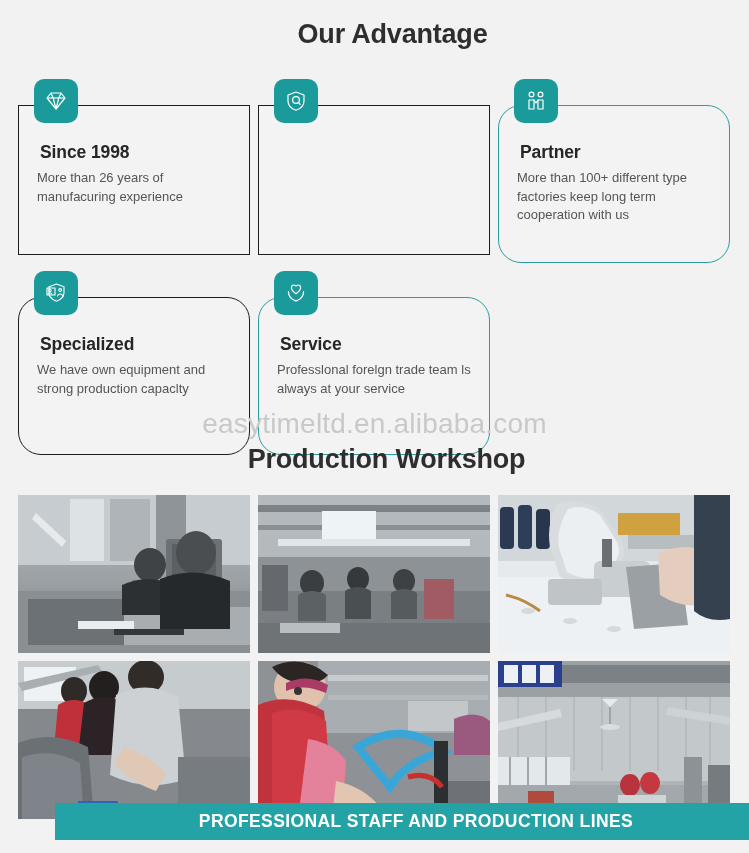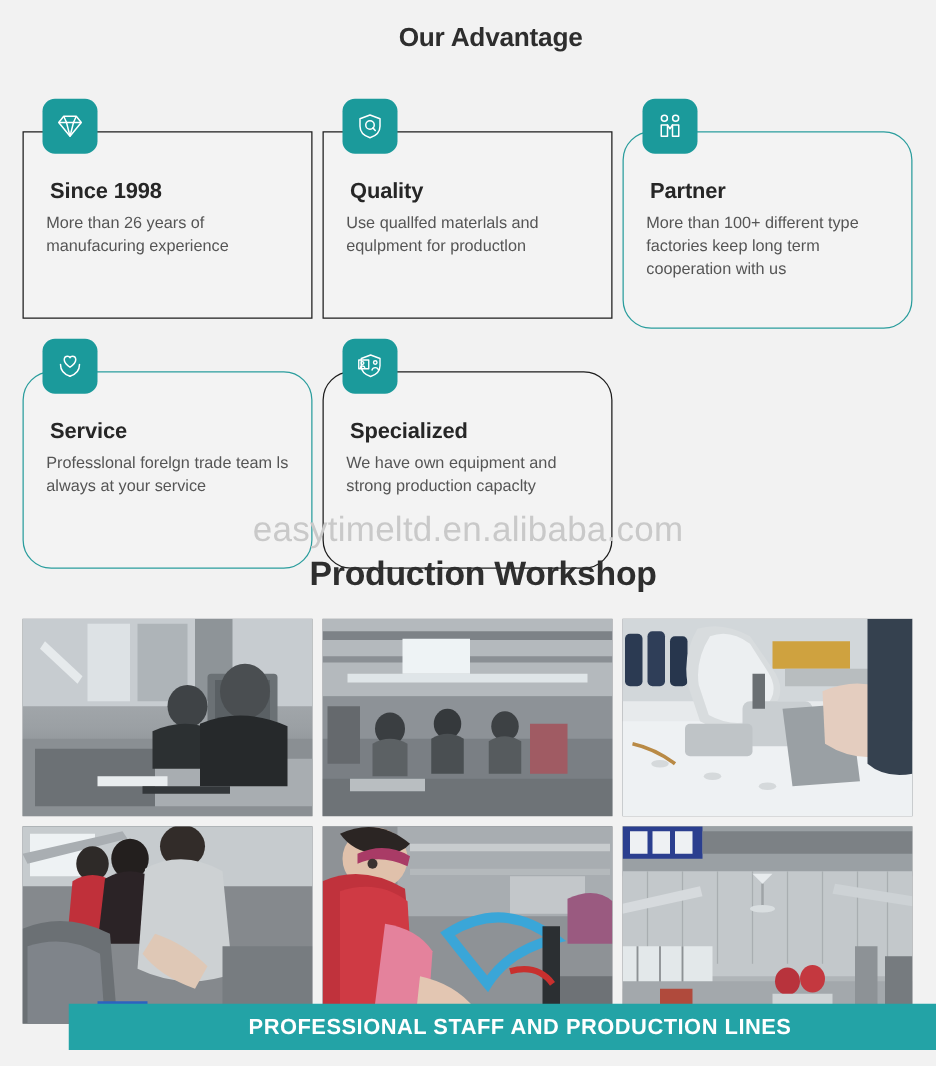--- a/index.html
+++ b/index.html
@@ -11,21 +11,21 @@
     height: 853px;
     background: #f2f2f2;
     font-family: "Liberation Sans", sans-serif;
     overflow: hidden;
     position: relative;
   }
 
   
   .section-title {
     text-align: center;
-    font-size: 21px;
+    font-size: 27px;
     font-weight: bold;
     color: #2e2e2e;
     letter-spacing: -0.2px;
     margin: 0;
     padding-top: 18px;
     line-height: 1.2;
     padding-left: 36px;
   }
 
   
@@ -178,70 +178,66 @@
 
 
   <div class="adv-card dark">
     <div class="badge">
       <svg width="26" height="26" viewBox="0 0 26 26" fill="none" stroke="#ffffff" stroke-width="1.2" stroke-linejoin="round" stroke-linecap="round">
         <path d="M13 4 L21 7 V13 C21 17.5 17.5 20.8 13 22.2 C8.5 20.8 5 17.5 5 13 V7 Z"></path>
         <circle cx="13" cy="12" r="3.4"></circle>
         <path d="M15.3 14.3 L17.2 16.4"></path>
       </svg>
     </div>
-    <div class="adv-body">
-      <div class="adv-title">Quality</div>
-      <div class="adv-desc">Use quallfed materlals and equlpment for productlon</div>
-    </div>
   </div>
 
   <div class="adv-card teal row2">
     <div class="badge">
       <svg width="26" height="26" viewBox="0 0 26 26" fill="none" stroke="#ffffff" stroke-width="1.2" stroke-linejoin="round" stroke-linecap="round">
         <circle cx="8.5" cy="6.5" r="2.4"></circle>
         <circle cx="17.5" cy="6.5" r="2.4"></circle>
         <path d="M6 12 H11 V21 H6 Z"></path>
         <path d="M15 12 H20 V21 H15 Z"></path>
         <path d="M11 12 L13 15 L15 12"></path>
       </svg>
     </div>
     <div class="adv-body">
       <div class="adv-title">Partner</div>
       <div class="adv-desc">More than 100+ different type factories keep long term cooperation with us</div>
-    </div>
-  </div>
-
-  <div class="adv-card teal row2">
-    <div class="badge">
-      <svg width="26" height="26" viewBox="0 0 26 26" fill="none" stroke="#ffffff" stroke-width="1.2" stroke-linejoin="round" stroke-linecap="round">
-        <path d="M13 13.8 C13 13.8 8.4 10.6 8.4 7.8 C8.4 6.1 9.7 5 11.1 5 C12 5 12.7 5.5 13 6.2 C13.3 5.5 14 5 14.9 5 C16.3 5 17.6 6.1 17.6 7.8 C17.6 10.6 13 13.8 13 13.8 Z"></path>
-        <path d="M5.4 11.6 C5.4 16.2 8.2 19.4 13 21"></path>
-        <path d="M20.6 11.6 C20.6 16.2 17.8 19.4 13 21"></path>
-      </svg>
-    </div>
-    <div class="adv-body">
-      <div class="adv-title">Service</div>
-      <div class="adv-desc">Professlonal forelgn trade team ls always at your service</div>
     </div>
   </div>
 
   <div class="adv-card dark row2">
     <div class="badge">
       <svg width="26" height="26" viewBox="0 0 26 26" fill="none" stroke="#ffffff" stroke-width="1.1" stroke-linejoin="round" stroke-linecap="round">
         <path d="M13.5 4 L21 6.8 V12.6 C21 16.8 17.8 19.8 13.5 21.2 C9.2 19.8 6 16.8 6 12.6 V6.8 Z"></path>
         <rect x="4" y="8" width="8" height="7"></rect>
         <circle cx="7" cy="10.4" r="1.1"></circle>
         <path d="M5.2 14 C5.6 12.4 8.4 12.4 8.8 14"></path>
         <circle cx="17.2" cy="10" r="1.4"></circle>
         <path d="M14.6 16 C15.2 13.4 19.2 13.4 19.8 16"></path>
       </svg>
     </div>
     <div class="adv-body">
       <div class="adv-title">Specialized</div>
       <div class="adv-desc">We have own equipment and strong production capaclty</div>
+    </div>
+  </div>
+
+  <div class="adv-card teal row2">
+    <div class="badge">
+      <svg width="26" height="26" viewBox="0 0 26 26" fill="none" stroke="#ffffff" stroke-width="1.2" stroke-linejoin="round" stroke-linecap="round">
+        <path d="M13 13.8 C13 13.8 8.4 10.6 8.4 7.8 C8.4 6.1 9.7 5 11.1 5 C12 5 12.7 5.5 13 6.2 C13.3 5.5 14 5 14.9 5 C16.3 5 17.6 6.1 17.6 7.8 C17.6 10.6 13 13.8 13 13.8 Z"></path>
+        <path d="M5.4 11.6 C5.4 16.2 8.2 19.4 13 21"></path>
+        <path d="M20.6 11.6 C20.6 16.2 17.8 19.4 13 21"></path>
+      </svg>
+    </div>
+    <div class="adv-body">
+      <div class="adv-title">Service</div>
+      <div class="adv-desc">Professlonal forelgn trade team ls always at your service</div>
     </div>
   </div>
 </div>
 
 <div class="watermark">easytimeltd.en.alibaba.com</div>
 
 <h2 class="workshop-title">Production Workshop</h2>
 
 <div class="photo-grid">
 

